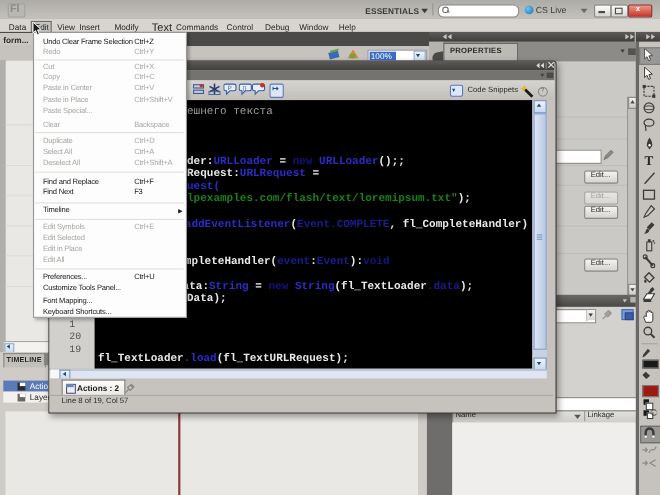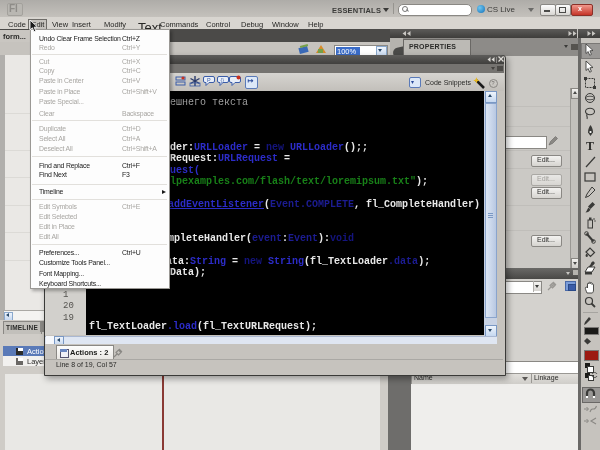--- a/index.html
+++ b/index.html
@@ -29,27 +29,27 @@
 <div class="abs" style="left:528px;top:8px;width:0;height:0;border-left:3px solid transparent;border-right:3px solid transparent;border-top:4px solid #6a6a68;"></div>
 
 <div class="abs" style="left:540px;top:4px;width:14px;height:10px;background:linear-gradient(#fdfdfd,#d8d6d2);border:1px solid #8a8884;border-radius:2px;"></div>
 <div class="abs" style="left:544px;top:10px;width:6px;height:2px;background:#4a4a48;"></div>
 <div class="abs" style="left:555px;top:4px;width:14px;height:10px;background:linear-gradient(#fdfdfd,#d8d6d2);border:1px solid #8a8884;border-radius:2px;"></div>
 <div class="abs" style="left:559px;top:6.5px;width:5px;height:4px;border:1px solid #4a4a48;"></div>
 <div class="abs" style="left:571px;top:4px;width:20px;height:10px;background:linear-gradient(#f0988c,#c53428);border:1px solid #8a3028;border-radius:2px;"></div>
 <div class="abs txt" style="left:578px;top:5.2px;font-size:7px;font-weight:bold;color:#fff;">x</div>
 
 <div class="abs" style="left:0;top:17px;width:600px;height:12px;background:#d8d5d0;"></div>
-<div class="abs txt" style="left:8px;top:19.5px;font-size:7.5px;color:#262624;">Code</div>
+<div class="abs txt" style="left:8px;top:19.5px;font-size:7.5px;color:#262624;">Data</div>
 <div class="abs" style="left:27.5px;top:18.5px;width:17px;height:10.5px;background:#c6c3be;border:1px solid #6e6c68;"></div>
 <div class="abs txt" style="left:31.5px;top:19.5px;font-size:7.5px;color:#262624;">Edit</div>
 <div class="abs txt" style="left:52px;top:19.5px;font-size:7.5px;color:#262624;">View</div>
 <div class="abs txt" style="left:72px;top:19.5px;font-size:7.5px;color:#262624;">Insert</div>
 <div class="abs txt" style="left:104px;top:19.5px;font-size:7.5px;color:#262624;">Modify</div>
-<div class="abs txt" style="left:138px;top:19.5px;font-size:13px;color:#262624;">Text</div>
+<div class="abs txt" style="left:138px;top:19.5px;font-size:10px;color:#262624;">Text</div>
 <div class="abs txt" style="left:160px;top:19.5px;font-size:7.5px;color:#262624;text-align:center;">Commands</div>
 <div class="abs txt" style="left:206px;top:19.5px;font-size:7.5px;color:#262624;">Control</div>
 <div class="abs txt" style="left:241px;top:19.5px;font-size:7.5px;color:#262624;">Debug</div>
 <div class="abs txt" style="left:272px;top:19.5px;font-size:7.5px;color:#262624;">Window</div>
 <div class="abs txt" style="left:308px;top:19.5px;font-size:7.5px;color:#262624;">Help</div>
 
 <div class="abs" style="left:0;top:29px;width:390px;height:13px;background:#4b4a48;"></div>
 <div class="abs" style="left:0;top:30px;width:34px;height:12px;background:#c9c6c1;border-right:1px solid #3a3a38;"></div>
 <div class="abs txt" style="left:3px;top:31.5px;font-size:7.5px;font-weight:bold;color:#2a2a28;">form...</div>
 
@@ -363,21 +363,21 @@
 <div class="abs txt" style="left:63px;top:301.3px;font-size:9px;color:#55534f;font-family:'Liberation Mono',monospace;">20</div>
 <div class="abs txt" style="left:63px;top:312.7px;font-size:9px;color:#55534f;font-family:'Liberation Mono',monospace;">19</div>
 
 <div class="abs" style="left:86px;top:91px;width:398px;height:244px;background:#000;"></div>
 <div id="code" style="position:absolute;left:0;top:0;font-family:'Liberation Mono',monospace;font-size:10px;font-weight:bold;color:#e8e8e8;">
 <div class="abs txt" style="left:170px;top:96.5px;color:#9e9e9e;font-weight:normal;">ешнего текста</div>
 <div class="abs txt" style="left:170px;top:142px;">der:<span style="color:#2c2cc8;">URLLoader</span> = <span style="color:#14147e;">new</span> <span style="color:#2c2cc8;">URLLoader</span>();;</div>
 <div class="abs txt" style="left:170px;top:153.3px;">Request:<span style="color:#2c2cc8;">URLRequest</span> =</div>
 <div class="abs txt" style="left:170px;top:164.7px;color:#2c2cc8;">uest(</div>
 <div class="abs txt" style="left:170px;top:176px;"><span style="color:#188018;">lpexamples.com/flash/text/loremipsum.txt"</span>);</div>
-<div class="abs txt" style="left:168px;top:198.8px;"><span style="color:#2c2cc8;text-decoration:underline;">addEventListener</span>(<span style="color:#1c1c92;">Event.COMPLETE</span>, fl_CompleteHandler)</div>
+<div class="abs txt" style="left:168px;top:198.8px;"><span style="color:#2c2cc8;">addEventListener</span>(<span style="color:#1c1c92;">Event.COMPLETE</span>, fl_CompleteHandler)</div>
 <div class="abs txt" style="left:168px;top:232.9px;">mpleteHandler(<span style="color:#1c1c92;">event</span>:<span style="color:#1c1c92;">Event</span>):<span style="color:#14147e;text-align:center;">void</span></div>
 <div class="abs txt" style="left:166px;top:255.6px;">ata:<span style="color:#2c2cc8;">String</span> = <span style="color:#14147e;">new</span> <span style="color:#2c2cc8;">String</span>(fl_TextLoader<span style="color:#1c1c92;">.data</span>);</div>
 <div class="abs txt" style="left:170px;top:267px;">Data);</div>
 <div class="abs txt" style="left:89px;top:301px;margin-top:20px;">fl_TextLoader<span style="color:#2c2cc8;">.load</span>(fl_TextURLRequest);</div>
 </div>
 
 <div class="abs" style="left:484px;top:91px;width:13px;height:245px;background:#c8d2e4;"></div>
 <div class="abs" style="left:485px;top:91px;width:10px;height:10px;background:linear-gradient(#eef4fc,#c6d8f0);border:1px solid #7a98c4;"></div>
 <div class="abs" style="left:488px;top:94px;width:0;height:0;border-left:2.5px solid transparent;border-right:2.5px solid transparent;border-bottom:3.5px solid #2a4a6a;"></div>
 <div class="abs" style="left:485px;top:325px;width:10px;height:10px;background:linear-gradient(#eef4fc,#c6d8f0);border:1px solid #7a98c4;"></div>

